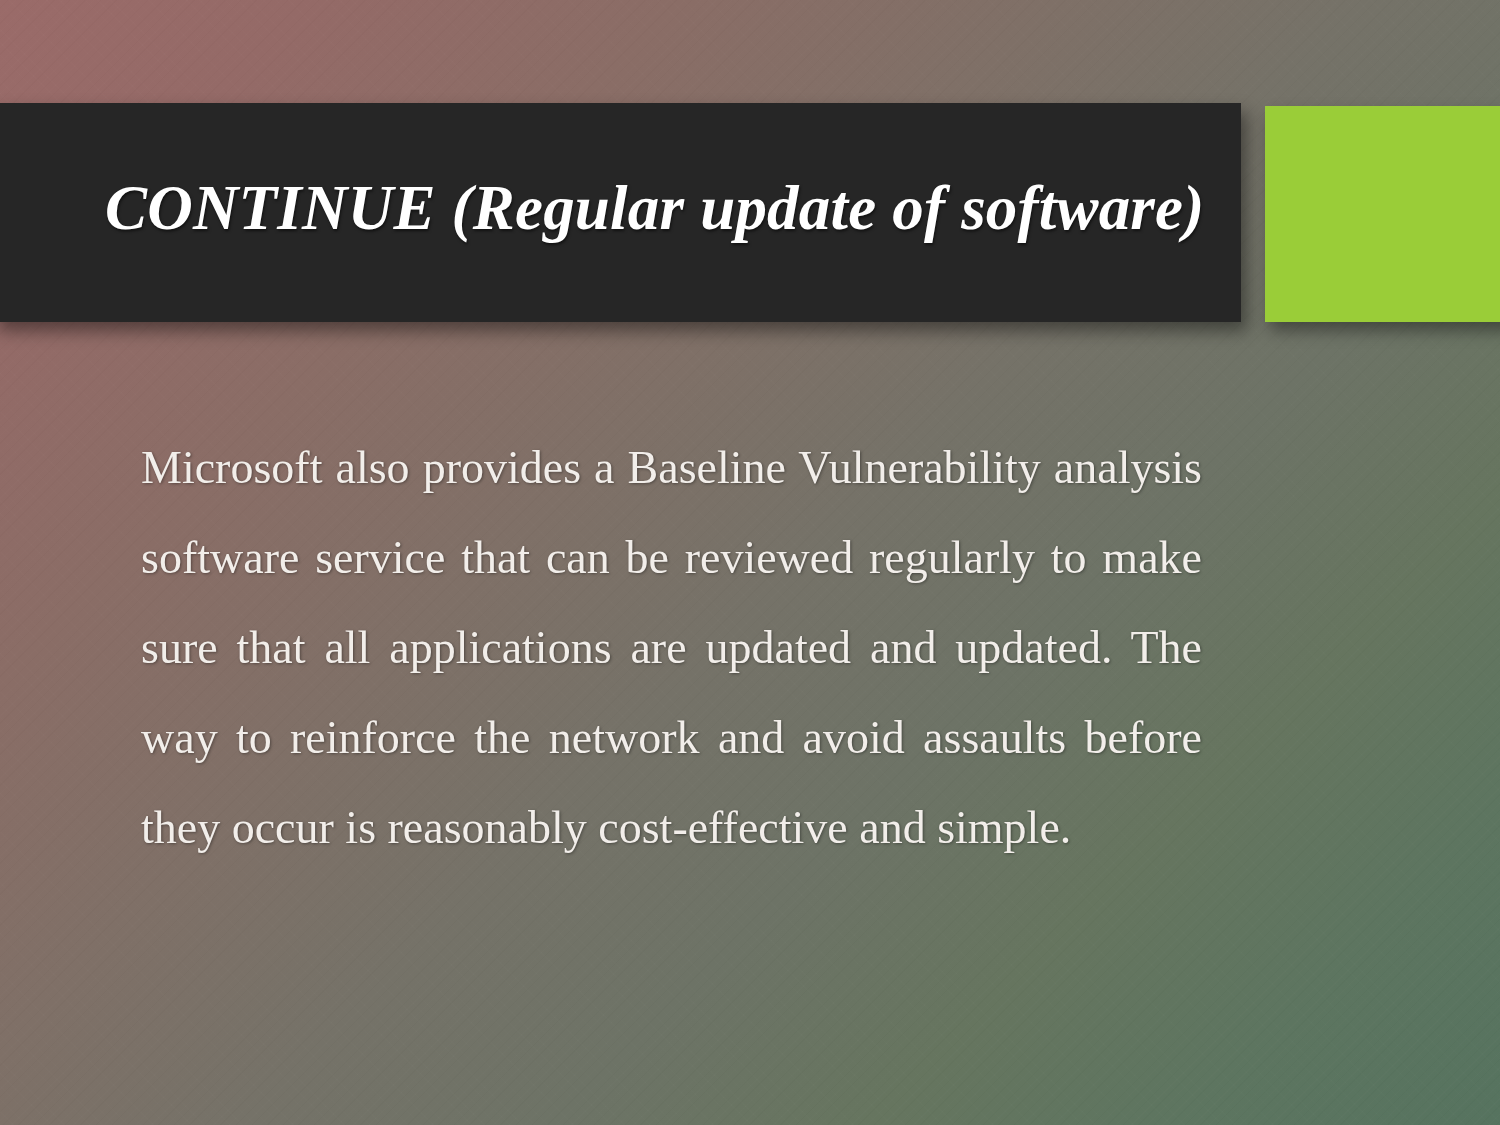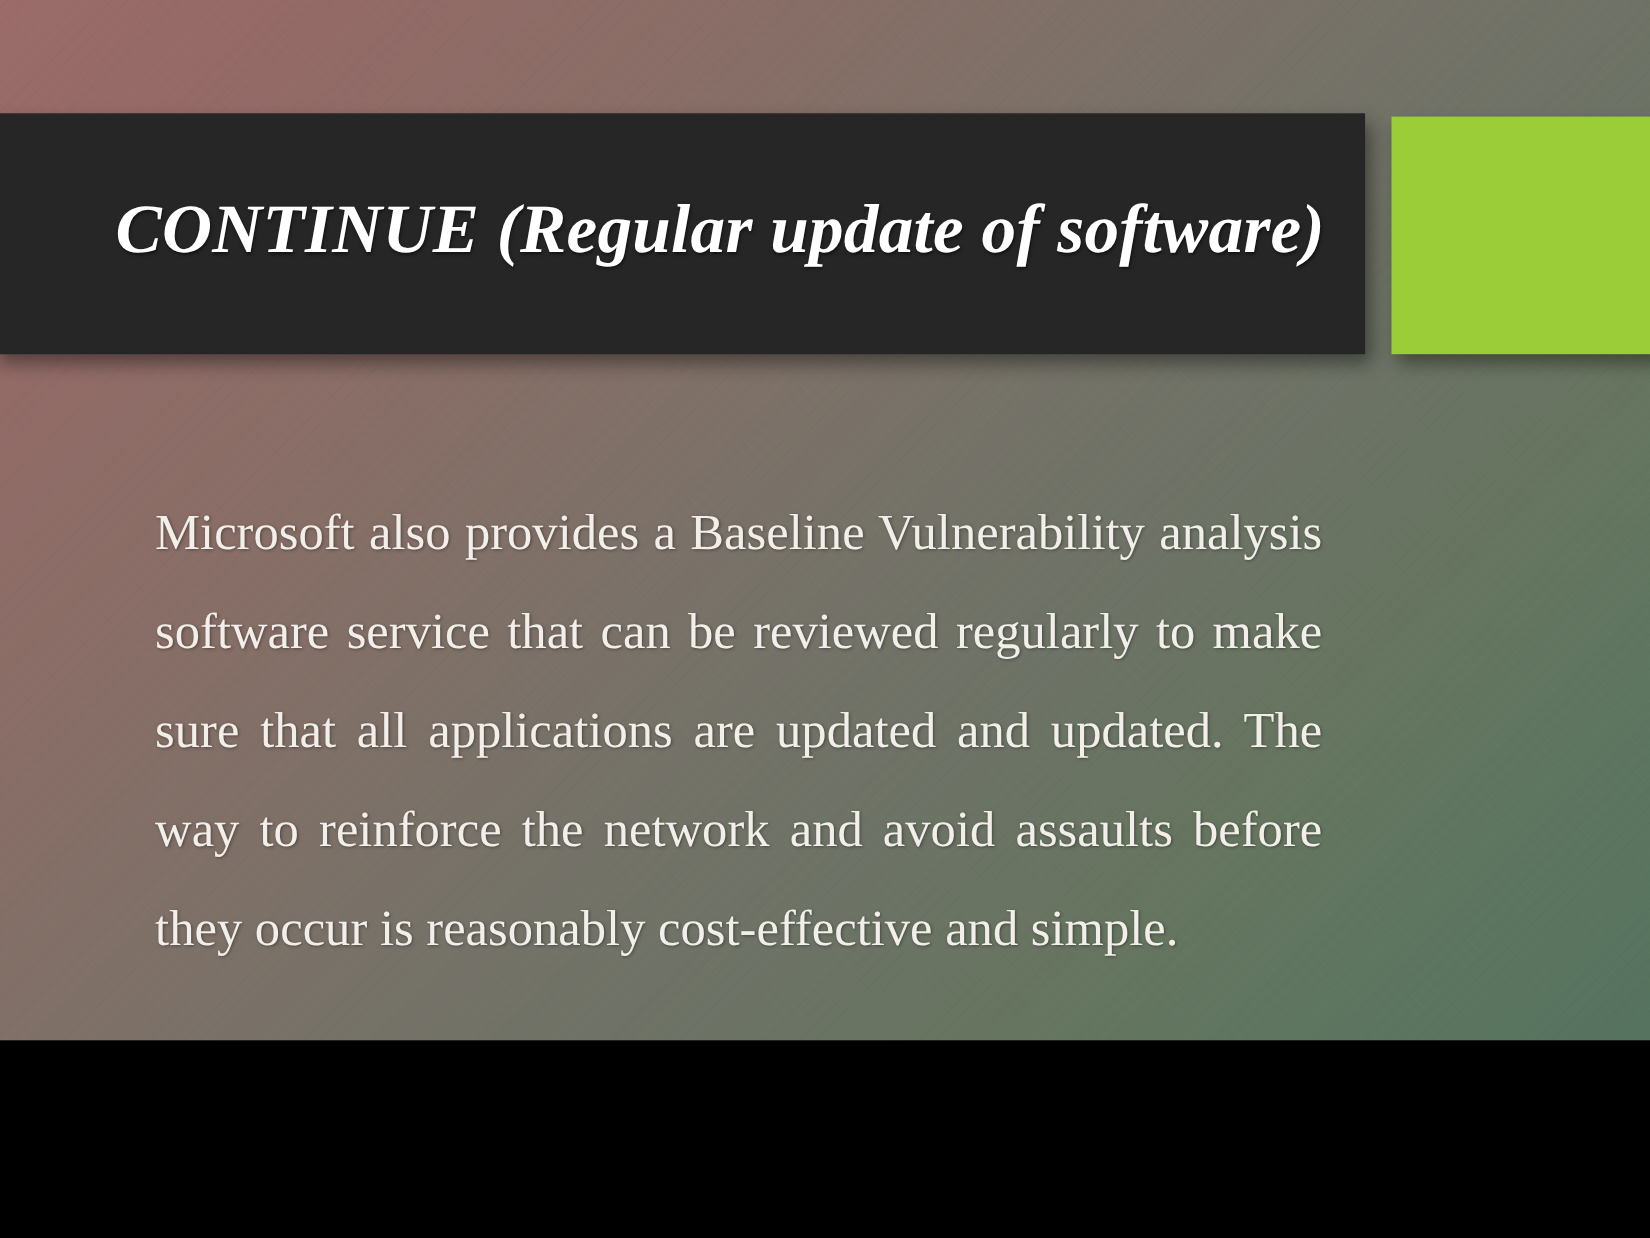--- a/index.html
+++ b/index.html
@@ -4,21 +4,21 @@
 <style>
   html, body {
     margin: 0;
     padding: 0;
     background: #000;
   }
 
   #slide {
     position: relative;
     width: 1500px;
-    height: 946px;
+    height: 1125px;
     overflow: hidden;
     font-family: "Liberation Serif", "DejaVu Serif", serif;
     
     background:
       linear-gradient(135deg,
         #9a6b69 0%,
         #946a67 12%,
         #8a6d66 26%,
         #7f7067 40%,
         #757268 52%,
@@ -84,21 +84,21 @@
     width: 245px;
     height: 216px;
     background: #9acd38;
     box-shadow: 5px 9px 15px rgba(0,0,0,0.38);
   }
 
   
   #body-block {
     position: absolute;
     left: 141px;
-    top: 439px;
+    top: 423px;
     width: 1061px;
   }
 
   #body-paragraph {
     margin: 0;
     color: #f2eeea;
     font-size: 46px;
     line-height: 90px;
     text-align: justify;
     text-justify: inter-word;

